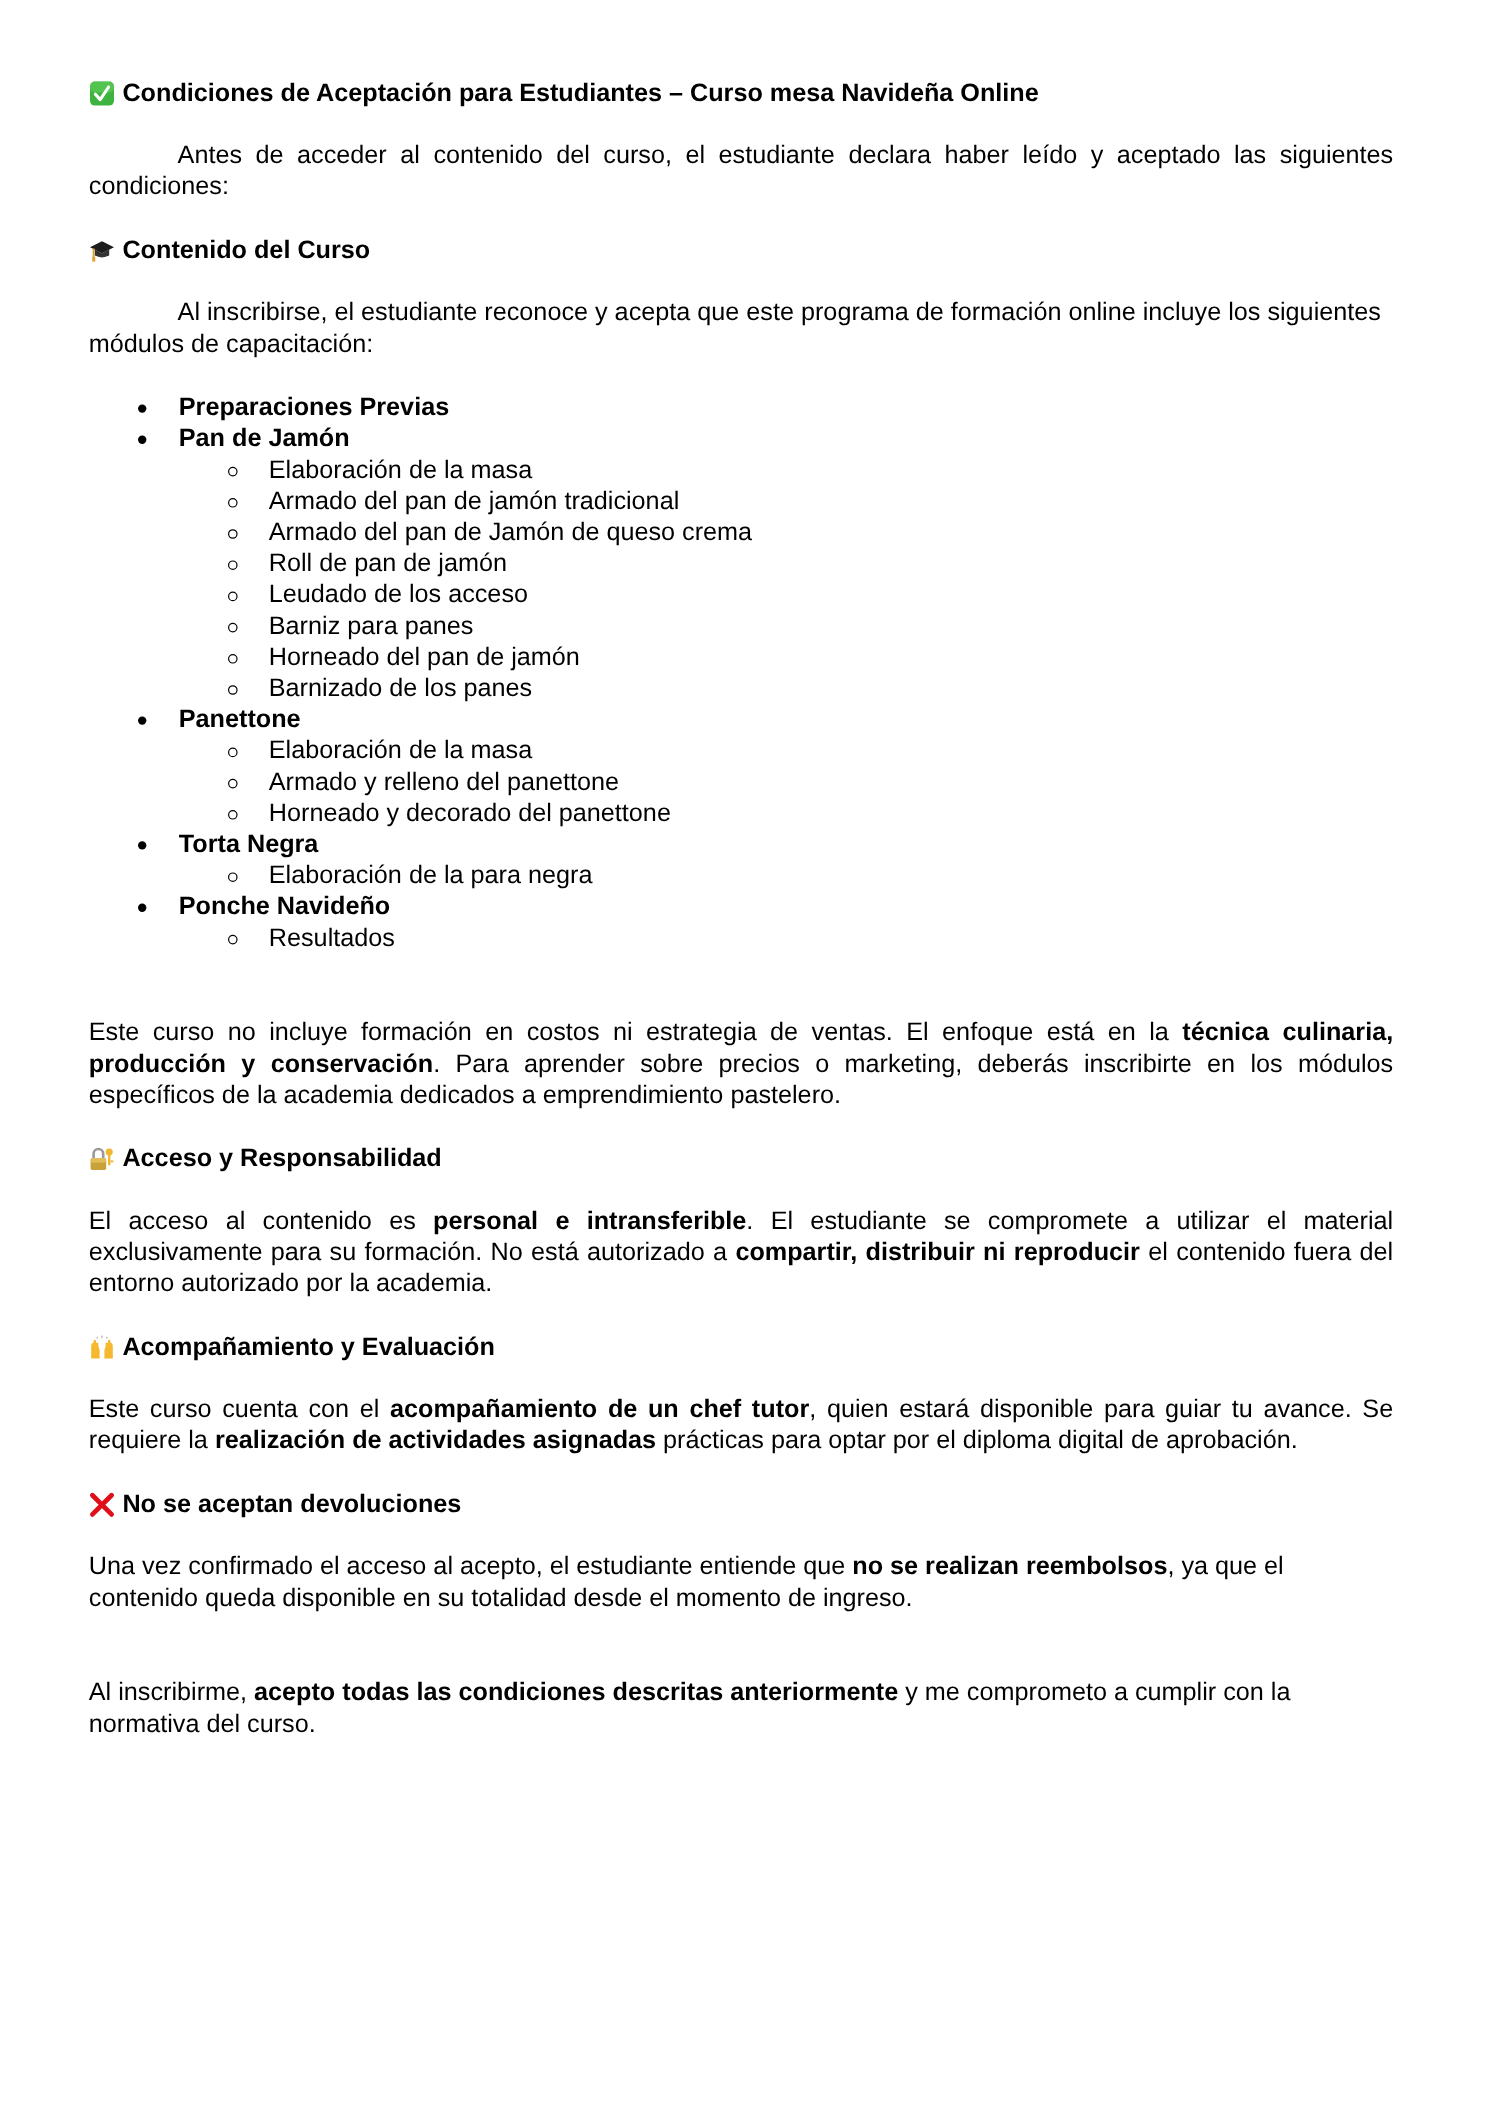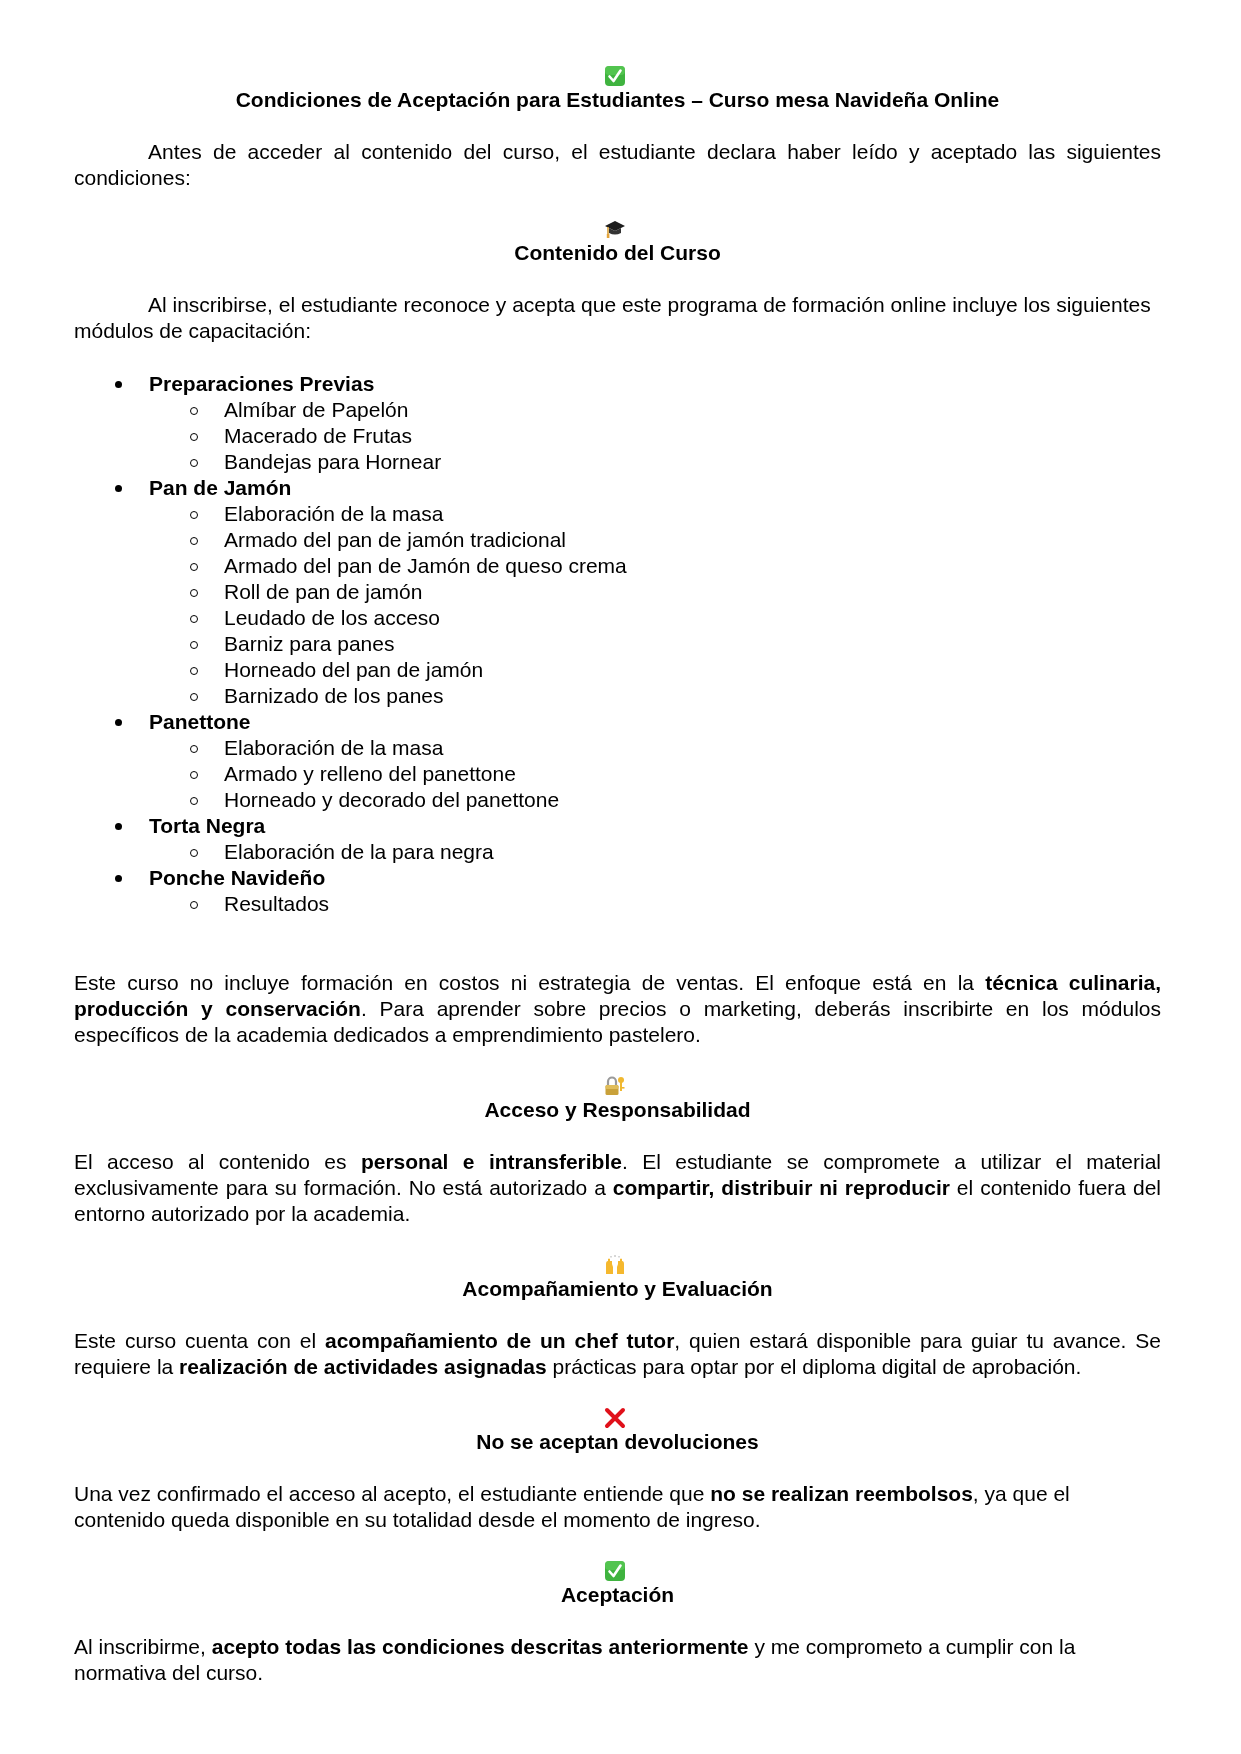--- a/index.html
+++ b/index.html
@@ -22,21 +22,20 @@
       top: 65px;
       width: 1087px;
     }
     .heading {
       font-weight: bold;
       font-size: 21px;
       line-height: 26px;
       display: flex;
       align-items: center;
       margin: 0;
-      flex-direction: column;
     }
     .heading .ic {
       width: 22px;
       height: 22px;
       display: inline-flex;
       align-items: center;
       justify-content: center;
       margin-right: 6px;
       flex: 0 0 auto;
     }
@@ -130,25 +129,20 @@
     <span>Contenido del Curso</span>
   </h2>
 
   <div class="gap-sm"></div>
   <p class="para indent left">Al inscribirse, el estudiante reconoce y acepta que este programa de formación online incluye los siguientes módulos de capacitación:</p>
   <div class="gap-md"></div>
 
   <ul class="modules">
     <li>
       <span class="mod-title">Preparaciones Previas</span>
-      <ul class="sub">
-        <li>Almíbar de Papelón</li>
-        <li>Macerado de Frutas</li>
-        <li>Bandejas para Hornear</li>
-      </ul>
     </li>
     <li>
       <span class="mod-title">Pan de Jamón</span>
       <ul class="sub">
         <li>Elaboración de la masa</li>
         <li>Armado del pan de jamón tradicional</li>
         <li>Armado del pan de Jamón de queso crema</li>
         <li>Roll de pan de jamón</li>
         <li>Leudado de los acceso</li>
         <li>Barniz para panes</li>
@@ -222,26 +216,16 @@
       <svg width="22" height="22" viewBox="0 0 22 22">
         <path d="M3 3 L19 19 M19 3 L3 19" stroke="#e0101a" stroke-width="4" stroke-linecap="round"></path>
       </svg>
     </span>
     <span>No se aceptan devoluciones</span>
   </h2>
   <div class="gap-sm"></div>
   <p class="para left"><span>Una vez confirmado el acceso al acepto, el estudiante entiende que </span><b>no se realizan reembolsos</b><span>, ya que el contenido queda disponible en su totalidad desde el momento de ingreso.</span></p>
   <div class="gap-md"></div>
 
-  <h2 class="heading">
-    <span class="ic">
-      <svg width="22" height="22" viewBox="0 0 22 22">
-        <rect x="1" y="1" width="20" height="20" rx="4" fill="#3fb33f"></rect>
-        <rect x="1" y="1" width="20" height="9" rx="4" fill="#5fcf5a" opacity="0.6"></rect>
-        <path d="M5.5 11.5 L9.5 16 L16.5 5.5" stroke="#fff" stroke-width="2.6" fill="none" stroke-linecap="round" stroke-linejoin="round"></path>
-      </svg>
-    </span>
-    <span>Aceptación</span>
-  </h2>
   <div class="gap-sm"></div>
   <p class="para left"><span>Al inscribirme, </span><b>acepto todas las condiciones descritas anteriormente</b><span> y me comprometo a cumplir con la normativa del curso.</span></p>
 
 </div>
 
 </body></html>

